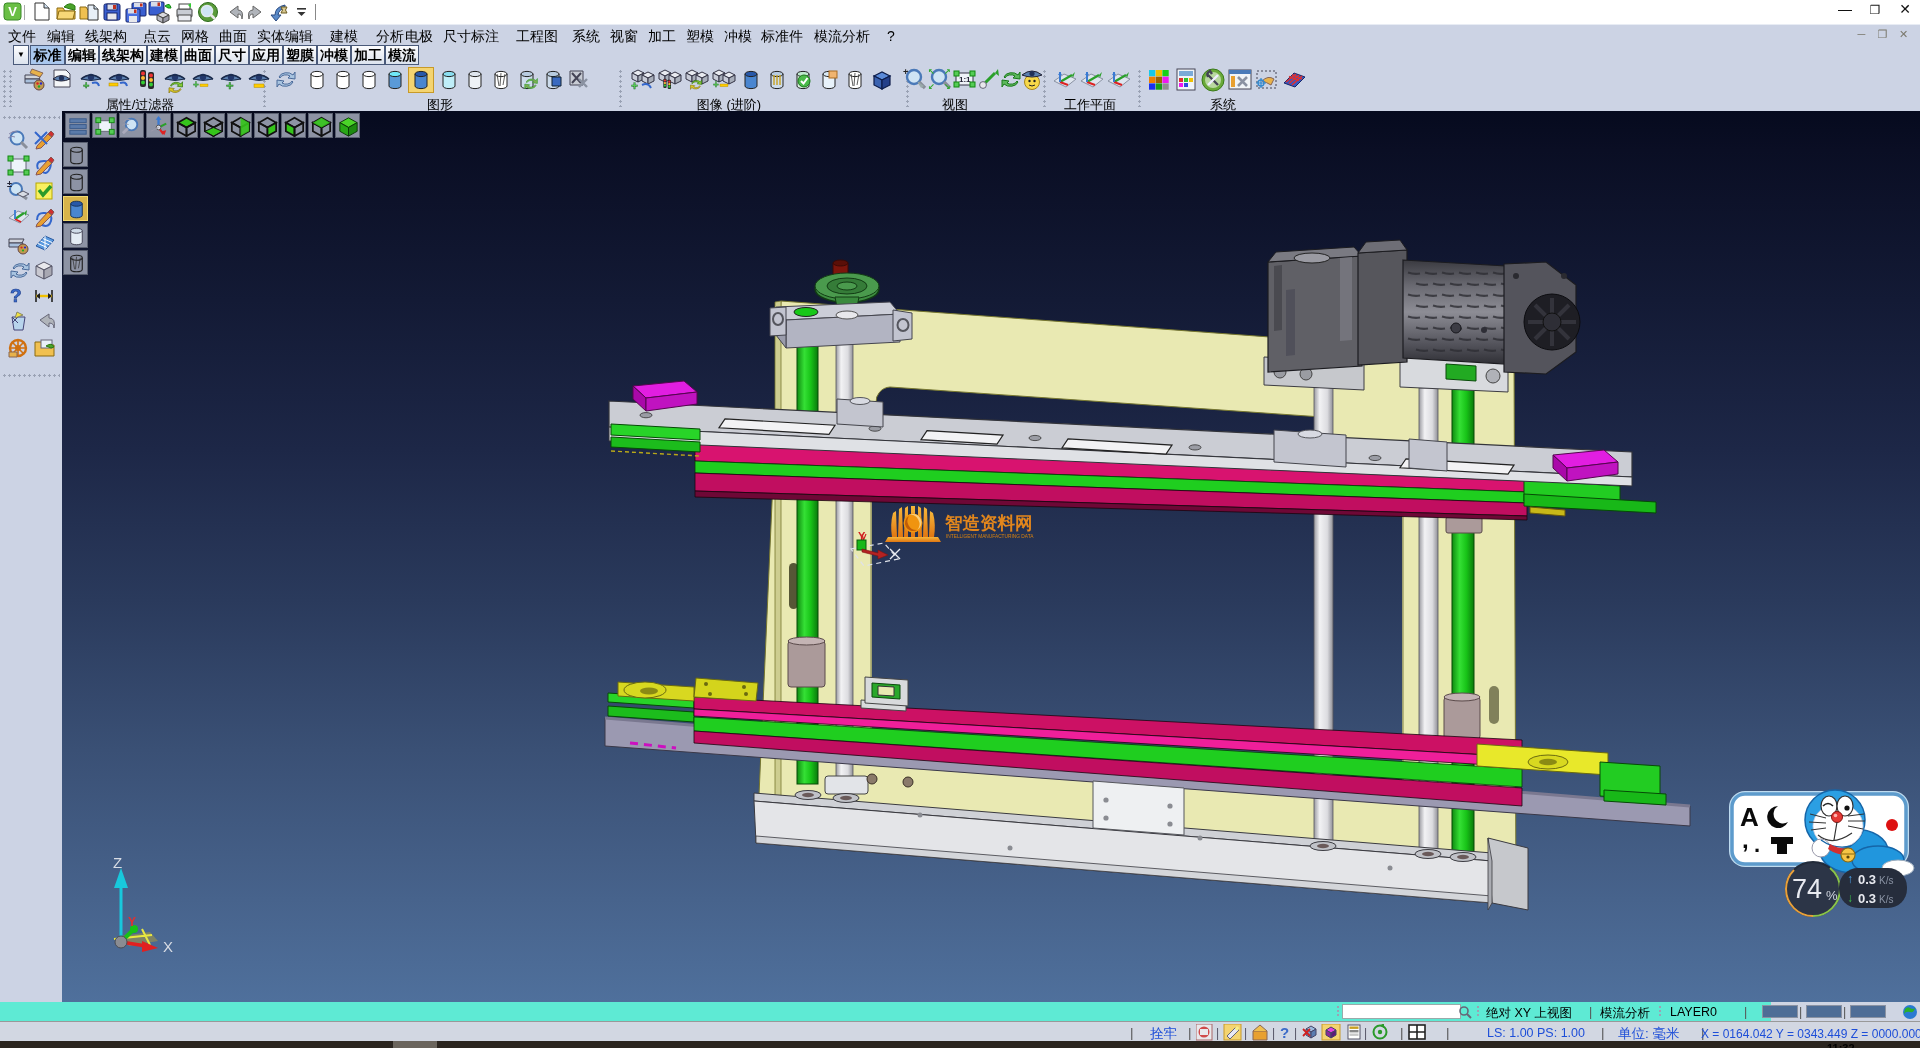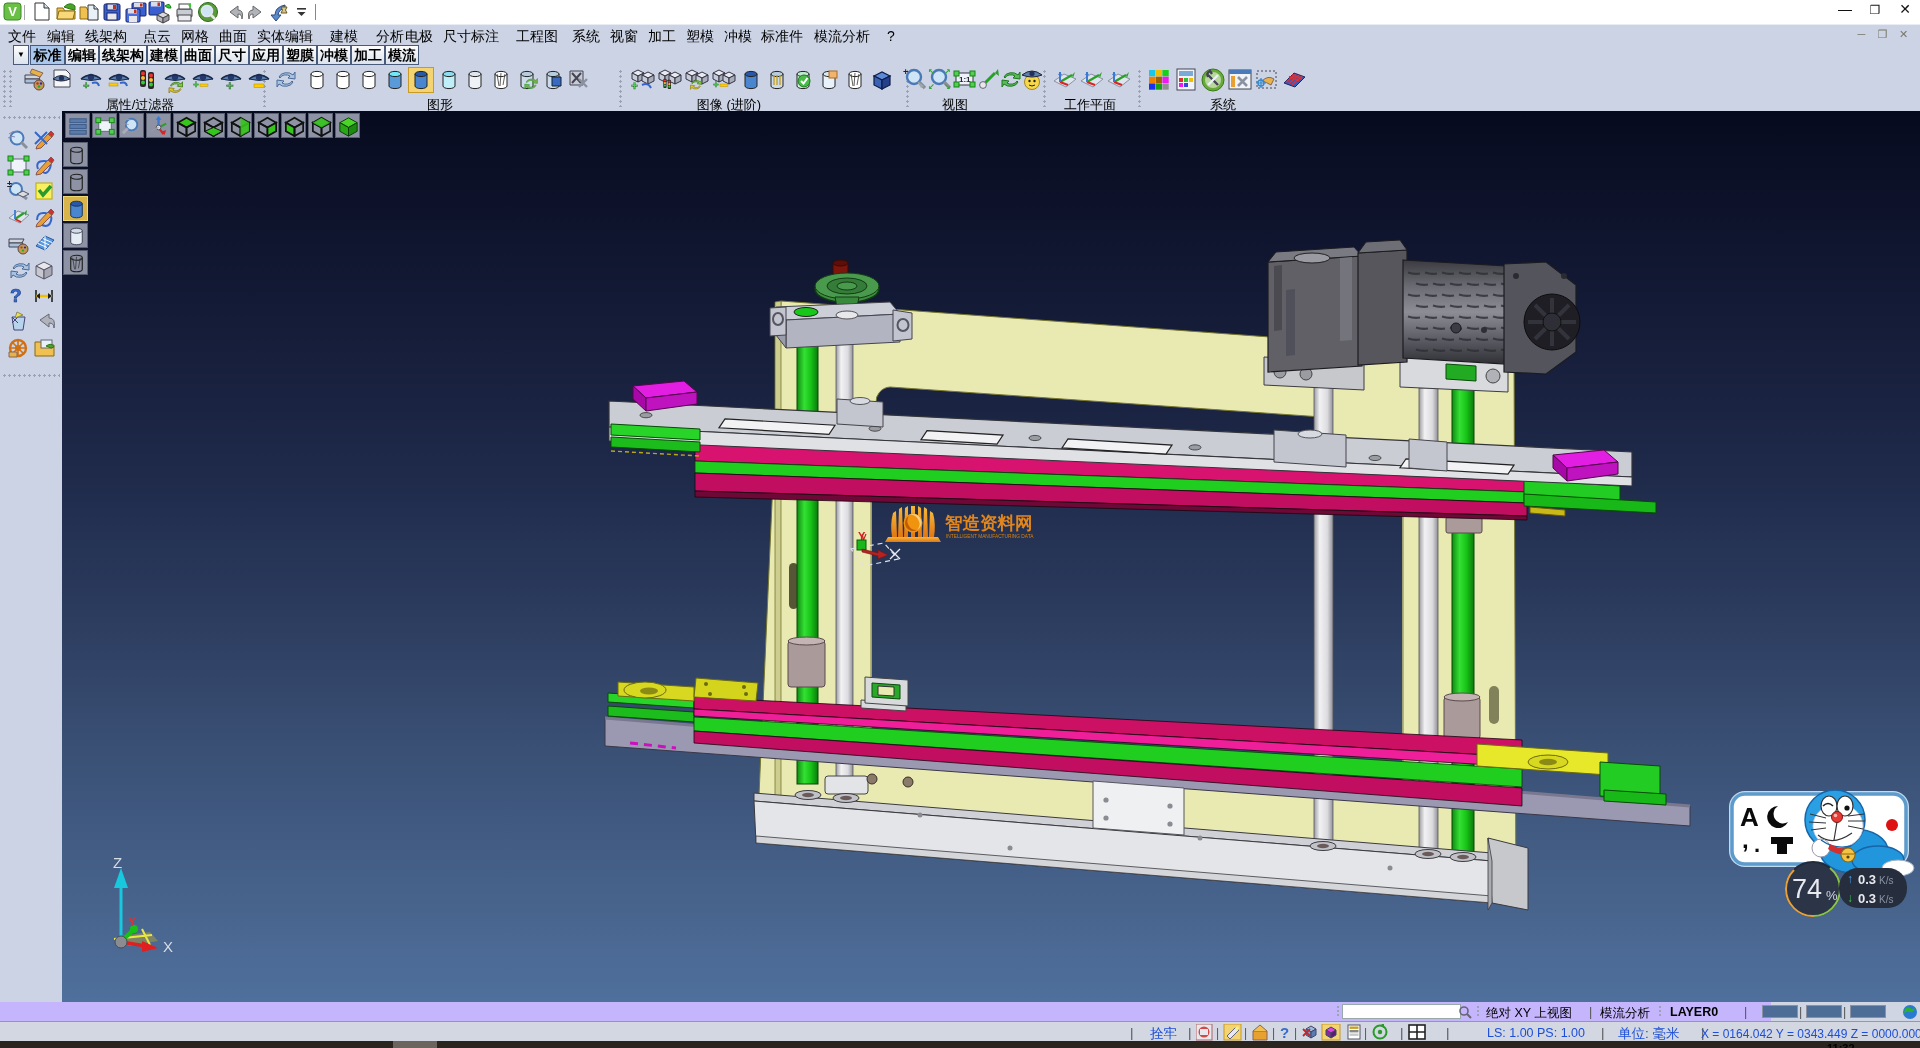--- a/index.html
+++ b/index.html
@@ -14,21 +14,21 @@
 #mdi-ctrl span{display:inline-block;width:21px;text-align:center;}
 #tabrow{position:absolute;left:0;top:45px;width:1920px;height:20px;background:#ccd3e4;}
 .tab{position:absolute;top:0;height:20px;border:1px solid #4a5a7a;background:linear-gradient(#fdfdfe,#dce3ee);font-size:14px;font-weight:bold;color:#000;text-align:center;line-height:18px;}
 .tab.active{background:#aac8ee;}
 #toolbar{position:absolute;left:0;top:65px;width:1920px;height:46px;background:#ccd3e4;}
 .tlabel{position:absolute;top:31px;font-size:13px;color:#000;white-space:nowrap;transform:translateX(-50%);}
 .dotsep{position:absolute;top:4px;width:5px;height:38px;background-image:radial-gradient(circle,#9aa2b4 1px,transparent 1.3px);background-size:5px 5px;}
 #sidebar{position:absolute;left:0;top:111px;width:62px;height:891px;background:#ccd3e4;}
 .sdots{position:absolute;left:2px;width:58px;height:6px;background-image:radial-gradient(circle,#9aa2b4 1px,transparent 1.3px);background-size:5px 5px;}
 #viewport{position:absolute;left:62px;top:111px;width:1884px;height:891px;background:#0a0f24;}
-#status1{position:absolute;left:0;top:1002px;width:1771px;height:19px;background:#c4b5fd;}
+#status1{position:absolute;left:0;top:1002px;width:1771px;height:19px;background:#5eead4;}
 #status2{position:absolute;left:0;top:1021px;width:1920px;height:20px;background:#d2d7e2;border-top:1px solid #999;}
 #taskbar{position:absolute;left:0;top:1041px;width:1920px;height:7px;background:#2b251f;overflow:hidden;}
 .s1item{position:absolute;top:3px;font-size:12.5px;color:#000;white-space:nowrap;}
 .s2item{position:absolute;top:3px;font-size:13.5px;color:#1d4ed8;white-space:nowrap;}
 .blueblock{position:absolute;top:3px;width:36px;height:13px;background:#4e6d96;border:1px solid #8a92a2;}
 .vbtn{position:absolute;width:25px;height:25px;background:#8d93a4;border:1px solid #5a6070;}
 .vbtn.sel{background:#d8b44a;border:1px solid #f0d870;}
 .vbtn svg{position:absolute;left:0;top:0;}
 
 </style></head><body>
@@ -983,21 +983,21 @@
 <div style="position:absolute;left:1342px;top:2px;width:119px;height:15px;background:#fff;border:1px solid #9aa;"></div>
 <div style="position:absolute;left:1476px;top:3px;width:4px;height:13px;background-image:radial-gradient(circle,#9aa2b4 1px,transparent 1.3px);background-size:4px 4px;"></div>
 <div style="position:absolute;left:1658px;top:3px;width:4px;height:13px;background-image:radial-gradient(circle,#9aa2b4 1px,transparent 1.3px);background-size:4px 4px;"></div>
 <svg style="position:absolute;left:1458px;top:3px" width="14" height="14" viewBox="0 0 14 14">
         <circle cx="6" cy="6" r="4" fill="none" stroke="#667" stroke-width="1.6"></circle>
         <line x1="9" y1="9" x2="13" y2="13" stroke="#667" stroke-width="2"></line>
       </svg>
 <div class="s1item" style="left:1486px">绝对 XY 上视图</div>
 <div class="s1item" style="left:1589px;color:#555">|</div>
 <div class="s1item" style="left:1600px">模流分析</div>
-<div class="s1item" style="left:1670px;font-weight:bold">LAYER0</div>
+<div class="s1item" style="left:1670px;font-weight:normal">LAYER0</div>
 <div class="s1item" style="left:1744px;color:#555">|</div>
 <div class="blueblock" style="left:1762px"></div>
 <div class="s1item" style="left:1799px;color:#555">|</div>
 <div class="blueblock" style="left:1806px"></div>
 <div class="s1item" style="left:1843px;color:#555">|</div>
 <div class="blueblock" style="left:1850px"></div>
 <svg style="position:absolute;left:1902px;top:2px" width="16" height="16" viewBox="0 0 16 16">
         <circle cx="8" cy="8" r="7" fill="#2a7ad2"></circle>
         <path d="M3 5 q3 -3 5 -1 q3 2 5 0 q-1 5 -5 4 q-4 -1 -6 2 Z" fill="#2ab02a"></path>
       </svg>

